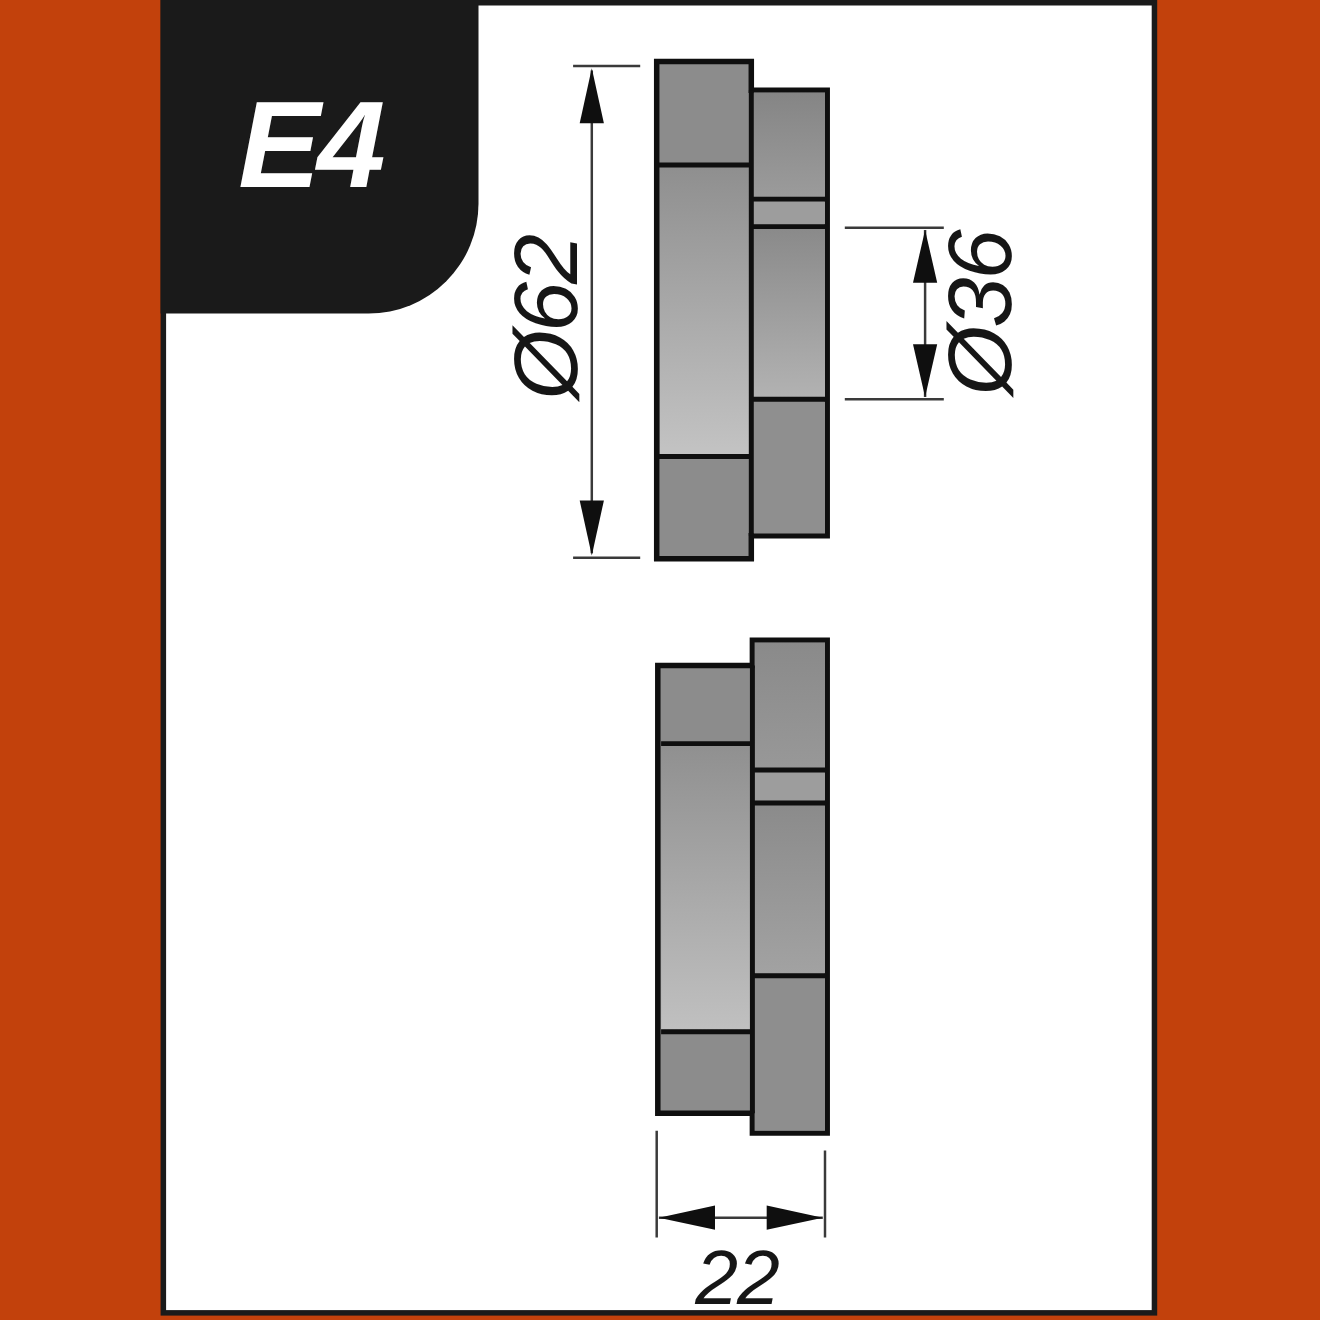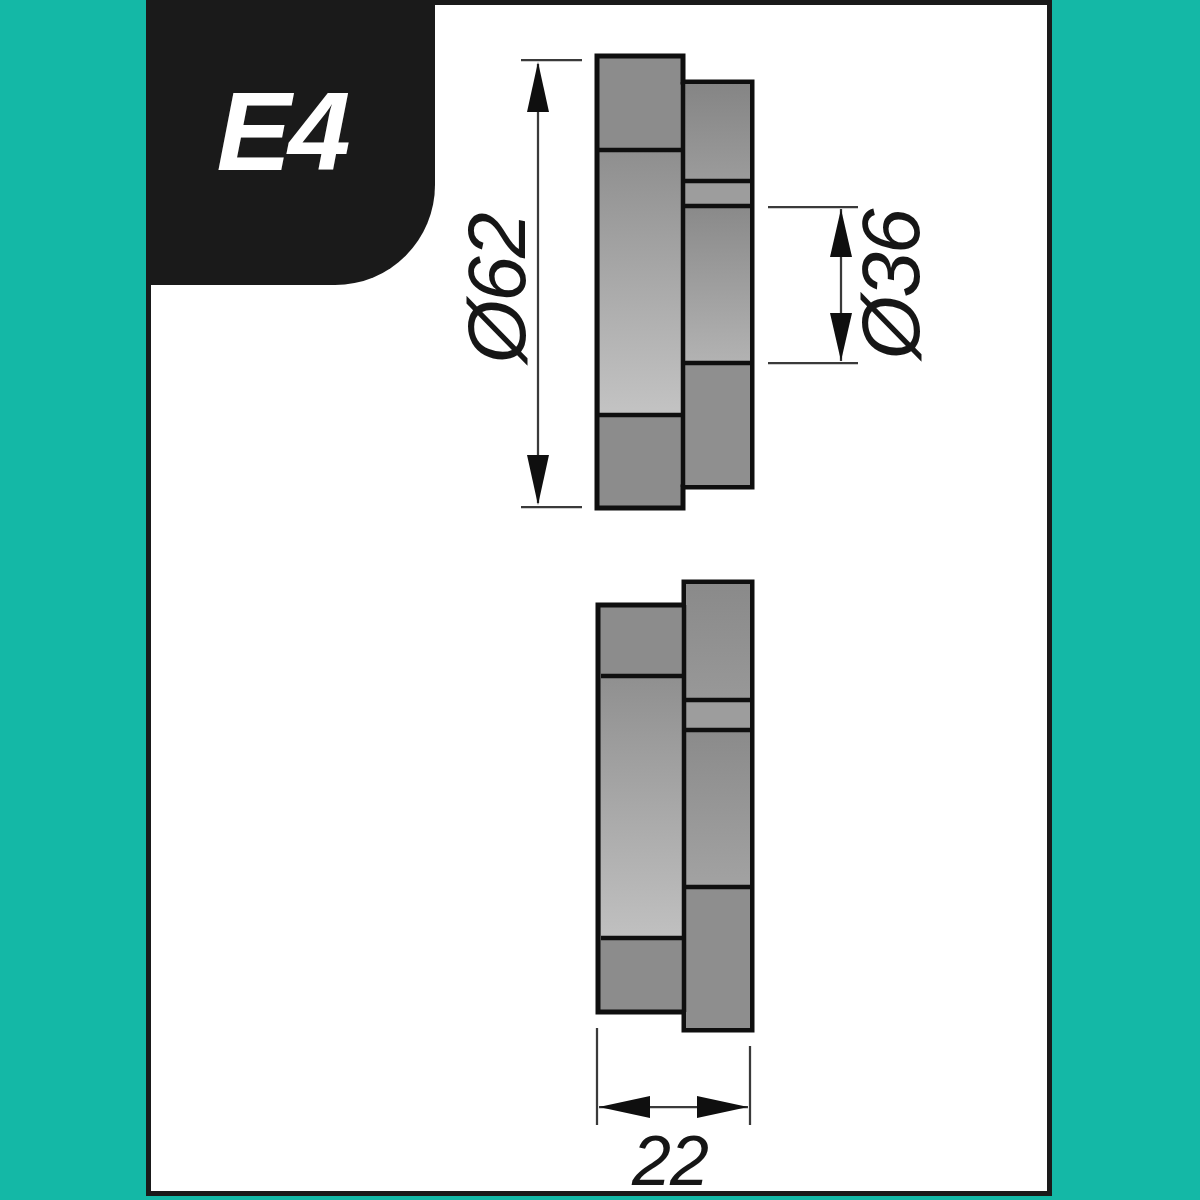--- a/index.html
+++ b/index.html
@@ -1,16 +1,16 @@
 <!DOCTYPE html>
 <html><head>
 <meta charset="utf-8">
 <style>
   html,body{margin:0;padding:0;background:#ffffff;}
-  .stage{position:relative;width:1200px;height:1200px;background:#14b8a6;overflow:hidden;
+  .stage{position:relative;width:1200px;height:1200px;background:#c2410c;overflow:hidden;
          font-family:"Liberation Sans",sans-serif;}
   svg{display:block;}
   .badge-label{font-family:"Liberation Sans",sans-serif;font-style:italic;font-weight:700;
                font-size:112px;fill:#ffffff;letter-spacing:-3px;}
   .dim-label{font-family:"Liberation Sans",sans-serif;font-style:italic;font-weight:400;
              font-size:82px;fill:#161616;letter-spacing:-2px;}
   .dim-label-sm{font-family:"Liberation Sans",sans-serif;font-style:italic;font-weight:400;
                 font-size:70px;fill:#161616;letter-spacing:-1px;}
   .outline{stroke:#0f0f0f;stroke-width:5;stroke-linejoin:miter;}
   .innerline{stroke:#0f0f0f;stroke-width:4.5;fill:none;}

